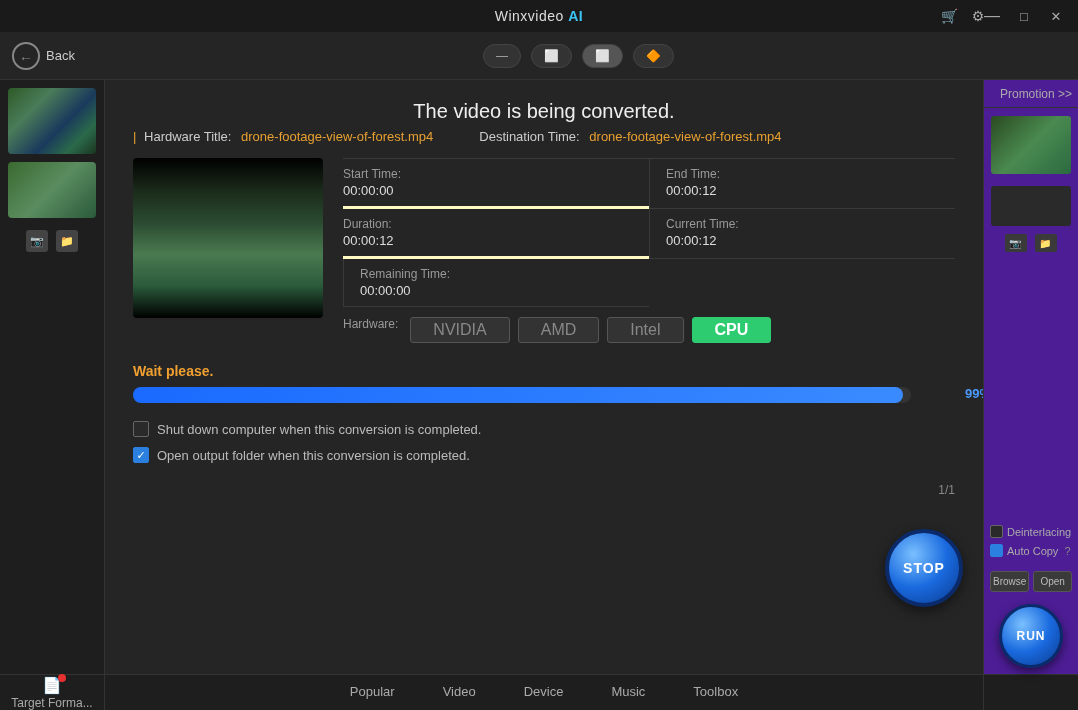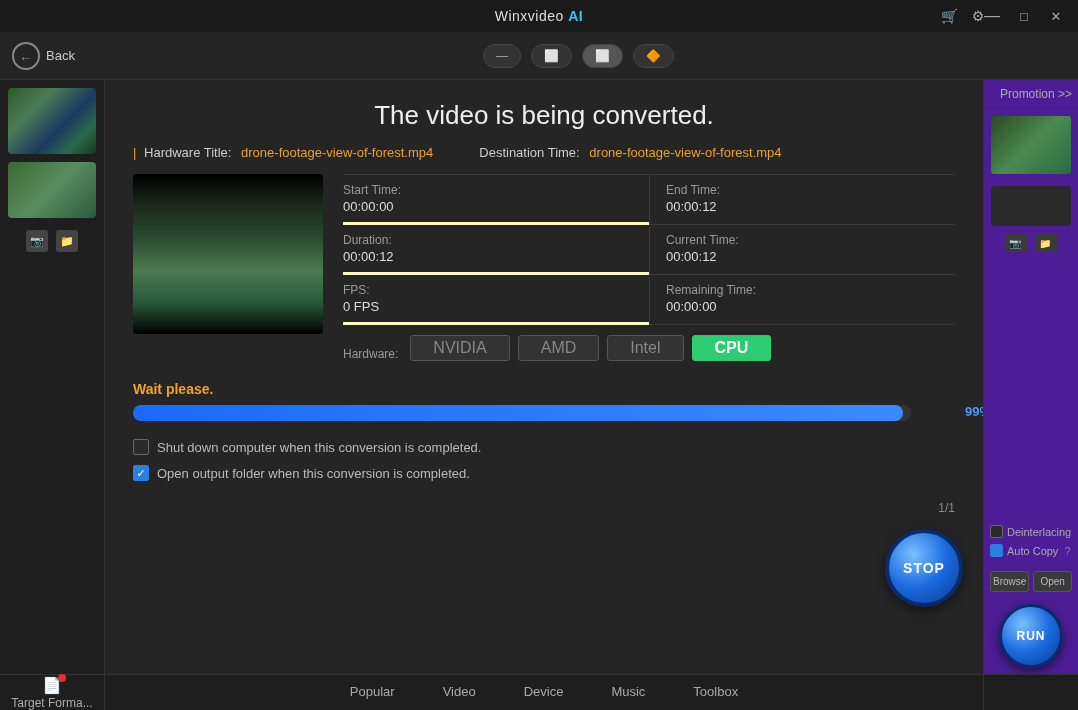--- a/index.html
+++ b/index.html
@@ -183,24 +183,24 @@
     
     .conversion-panel {
       flex: 1;
       background: #252525;
       padding: 20px 28px;
       position: relative;
       overflow-y: auto;
     }
 
     .panel-title {
-      font-size: 26px;
+      font-size: 20px;
       color: #eee;
       text-align: center;
-      margin-bottom: 14px;
+      margin-bottom: 6px;
       font-weight: normal;
     }
 
     .file-info-row {
       display: flex;
       align-items: center;
       gap: 16px;
       margin-bottom: 14px;
     }
     .file-info-label {
@@ -260,21 +260,21 @@
       margin-bottom: 2px;
     }
     .detail-value {
       font-size: 13px;
       color: #ddd;
     }
 
     
     .hardware-row {
       display: flex;
-      align-items: flex-end;
+      align-items: flex-start;
       gap: 8px;
       padding-top: 10px;
     }
     .hw-label {
       font-size: 12px;
       color: #999;
       margin-right: 4px;
     }
     .hw-btn {
       padding: 3px 22px;
@@ -645,24 +645,20 @@
             <div class="detail-value">00:00:12</div>
           </div>
           <div class="detail-cell">
             <div class="detail-label">Duration:</div>
             <div class="detail-value">00:00:12</div>
           </div>
           <div class="detail-cell-right">
             <div class="detail-label">Current Time:</div>
             <div class="detail-value">00:00:12</div>
           </div>
-          <div class="detail-cell">
-            <div class="detail-label">FPS:</div>
-            <div class="detail-value">0 FPS</div>
-          </div>
           <div class="detail-cell-right">
             <div class="detail-label">Remaining Time:</div>
             <div class="detail-value">00:00:00</div>
           </div>
         </div>
         <div class="hardware-row">
           <span class="hw-label">Hardware:</span>
           <button class="hw-btn">NVIDIA</button>
           <button class="hw-btn">AMD</button>
           <button class="hw-btn">Intel</button>

